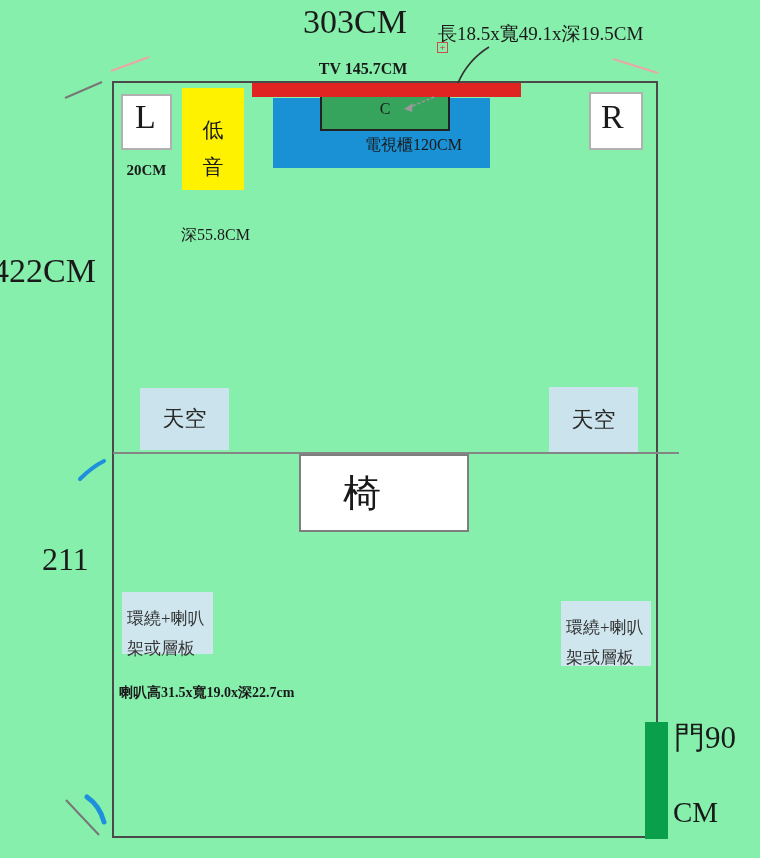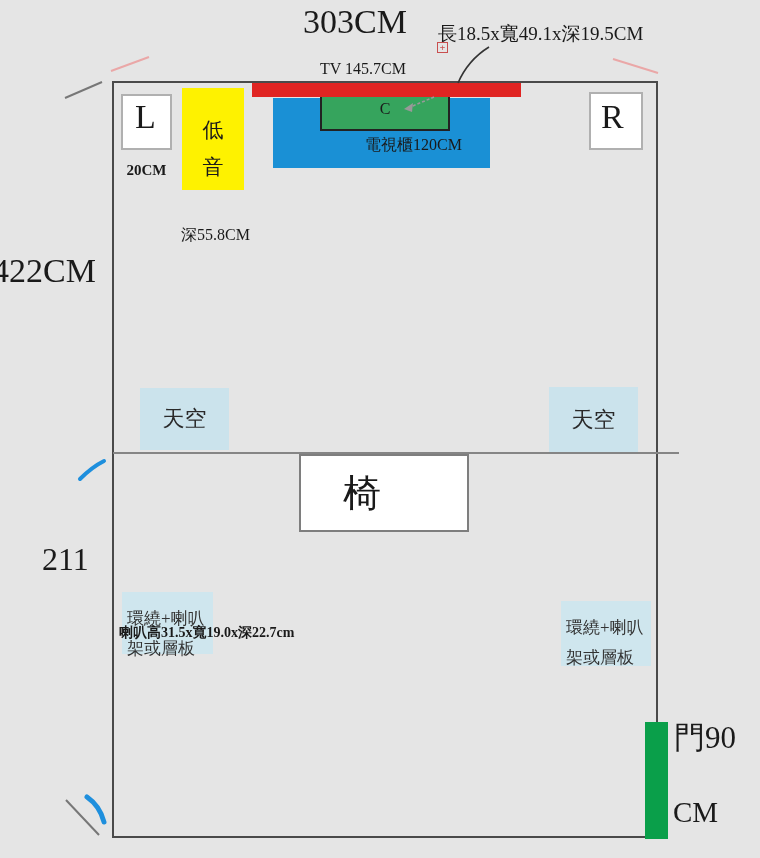--- a/index.html
+++ b/index.html
@@ -1,26 +1,26 @@
 <!DOCTYPE html>
 <html><head>
 <meta charset="utf-8">
 <style>
   html,body{margin:0;padding:0;background:#fff;}
   #stage{
-    position:relative;width:760px;height:858px;background:#e5e5e5;overflow:hidden;
+    position:relative;width:760px;height:858px;background:#86efac;overflow:hidden;
     font-family:"Liberation Serif","DejaVu Serif",serif;color:#1a1a1a;
   }
   .abs{position:absolute;}
   
   #room{left:112px;top:81px;width:546px;height:757px;border:2px solid #4a4a4a;box-sizing:border-box;}
   #divider{left:113px;top:452px;width:566px;height:0;border-top:2px solid #858585;}
   
   #tv-bar{left:252px;top:83px;width:269px;height:14px;background:#e02422;z-index:5;}
-  #tv-label{left:302px;top:60px;width:122px;text-align:center;font-size:16px;white-space:nowrap;}
+  #tv-label{left:302px;top:60px;width:122px;text-align:center;font-size:16px;white-space:nowrap;font-weight:bold;}
   #room-width{left:296px;top:3px;width:118px;text-align:center;font-size:34px;white-space:nowrap;}
   #center-dims{left:438px;top:21px;font-size:19px;white-space:nowrap;}
   #red-mark{left:437px;top:42px;width:9px;height:9px;border:1px solid #c94f4f;color:#c94f4f;
     font-size:9px;line-height:9px;text-align:center;font-family:"DejaVu Sans Mono",monospace;}
   .spk-box{background:#fff;border:2px solid #b0b0b0;box-sizing:border-box;font-size:34px;}
   #l-box{left:121px;top:94px;width:51px;height:56px;padding:2px 0 0 12px;}
   #r-box{left:589px;top:92px;width:54px;height:58px;padding:4px 0 0 10px;}
   #l-offset{left:119px;top:162px;width:55px;text-align:center;font-size:15px;white-space:nowrap;font-weight:bold;}
   #subwoofer{left:182px;top:88px;width:62px;height:102px;background:#fef200;}
   #subwoofer .vtext{width:24px;margin:24px auto 0;font-size:21px;line-height:37px;text-align:center;word-break:break-all;}
@@ -37,21 +37,21 @@
   #ceiling-left{left:140px;top:388px;width:89px;height:62px;}
   #ceiling-right{left:549px;top:387px;width:89px;height:65px;}
   
   #chair{left:299px;top:454px;width:170px;height:78px;background:#fff;border:2px solid #7e7e7e;
     box-sizing:border-box;z-index:3;display:flex;align-items:center;justify-content:center;font-size:38px;}
   #chair .glyph{transform:translateX(-22px);}
   
   .surround{background:#cfe6ee;color:#333;font-size:17px;line-height:30px;padding:12px 0 0 5px;box-sizing:border-box;}
   #surround-left{left:122px;top:592px;width:91px;height:62px;}
   #surround-right{left:561px;top:601px;width:90px;height:65px;}
-  #speaker-dims{left:119px;top:624px;font-size:14px;font-weight:bold;white-space:nowrap;}
+  #speaker-dims{left:119px;top:684px;font-size:14px;font-weight:bold;white-space:nowrap;}
   
   #door{left:645px;top:722px;width:23px;height:117px;background:#0a9f4a;z-index:6;}
   #door-l1{left:674px;top:717px;font-size:31px;white-space:nowrap;text-align:center;}
   #door-l2{left:673px;top:796px;font-size:29px;white-space:nowrap;}
   
   #overlay{left:0;top:0;width:760px;height:858px;z-index:9;pointer-events:none;}
 </style>
 </head>
 <body>
 

